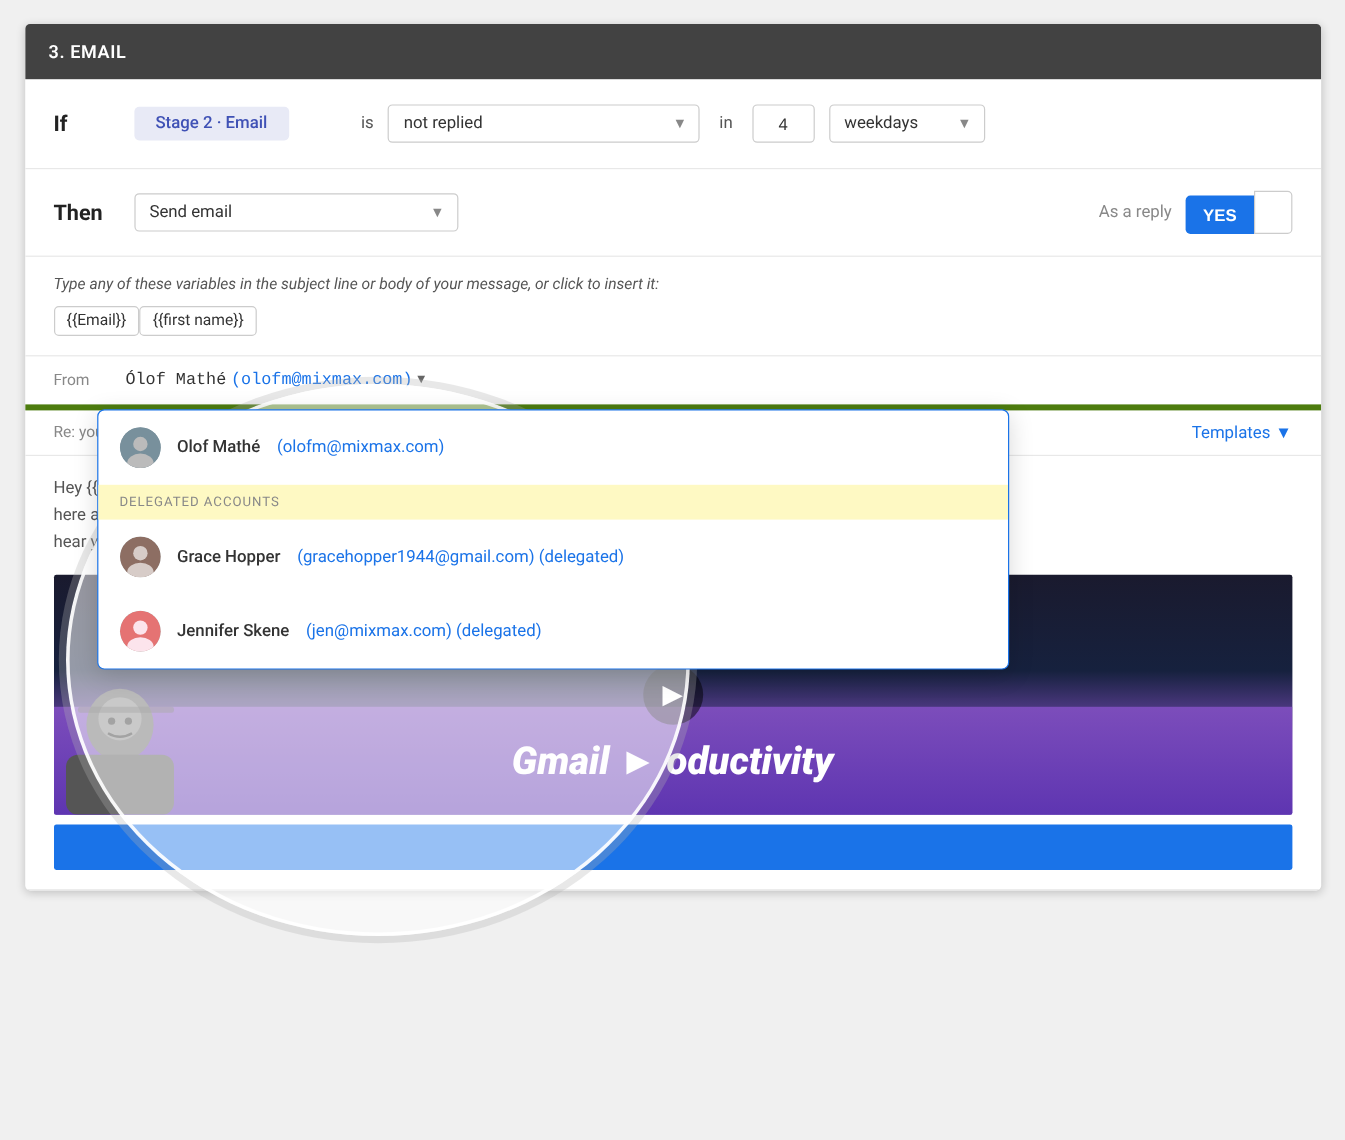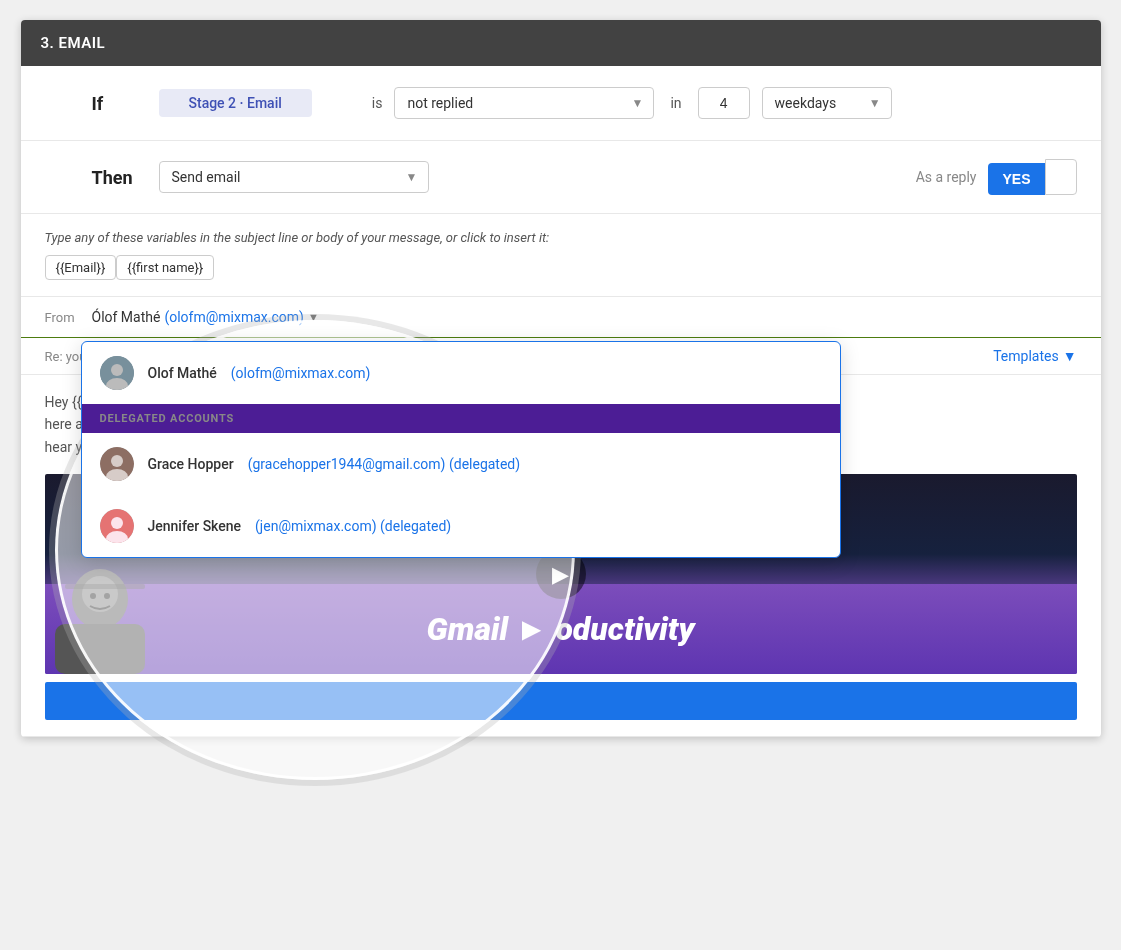--- a/index.html
+++ b/index.html
@@ -32,27 +32,26 @@
       align-items: center;
       padding: 18px 24px;
       border-bottom: 1px solid #e8e8e8;
       gap: 12px;
     }
     .section-label {
       font-size: 18px;
       font-weight: 700;
       color: #222;
       min-width: 55px;
-      margin-left: 47px;
     }
     .stage-badge {
       background: #e8eaf6;
       color: #3f51b5;
       border-radius: 4px;
-      padding: 6px 30px;
+      padding: 6px 18px;
       font-size: 14px;
       font-weight: 500;
       white-space: nowrap;
     }
     .is-text {
       color: #555;
       font-size: 14px;
       margin-left: 48px;
     }
     .select-box {
@@ -141,36 +140,37 @@
       padding: 4px 10px;
       font-size: 13px;
       color: #333;
       cursor: pointer;
       background: #fff;
     }
     .from-row {
       display: flex;
       align-items: center;
       padding: 12px 24px;
-      border-bottom: 1px solid #4d7c0f;
-      gap: 7px;
+      border-bottom: 5px solid #4d7c0f;
+      gap: 20px;
       position: relative;
     }
     .from-label {
       font-size: 13px;
       color: #888;
       min-width: 40px;
     }
     .from-value {
       font-size: 14px;
       color: #333;
       display: flex;
       align-items: center;
       gap: 4px;
       cursor: pointer;
+      font-family: Liberation Mono, monospace;
     }
     .from-email-blue {
       color: #1a73e8;
     }
     .from-arrow {
       color: #666;
       font-size: 11px;
     }
     
     .dropdown-overlay {
@@ -190,24 +190,24 @@
       padding: 14px 18px;
       gap: 14px;
       cursor: pointer;
       font-size: 14px;
       color: #333;
     }
     .dropdown-email-blue {
       color: #1a73e8;
     }
     .dropdown-divider-row {
-      background: #4c1d95;
+      background: #fef9c3;
       padding: 8px 18px;
       font-size: 11px;
-      font-weight: 700;
+      font-weight: 400;
       color: #888;
       letter-spacing: 0.8px;
       text-transform: uppercase;
     }
     .avatar {
       width: 34px;
       height: 34px;
       border-radius: 50%;
       background: #bbb;
       display: flex;

